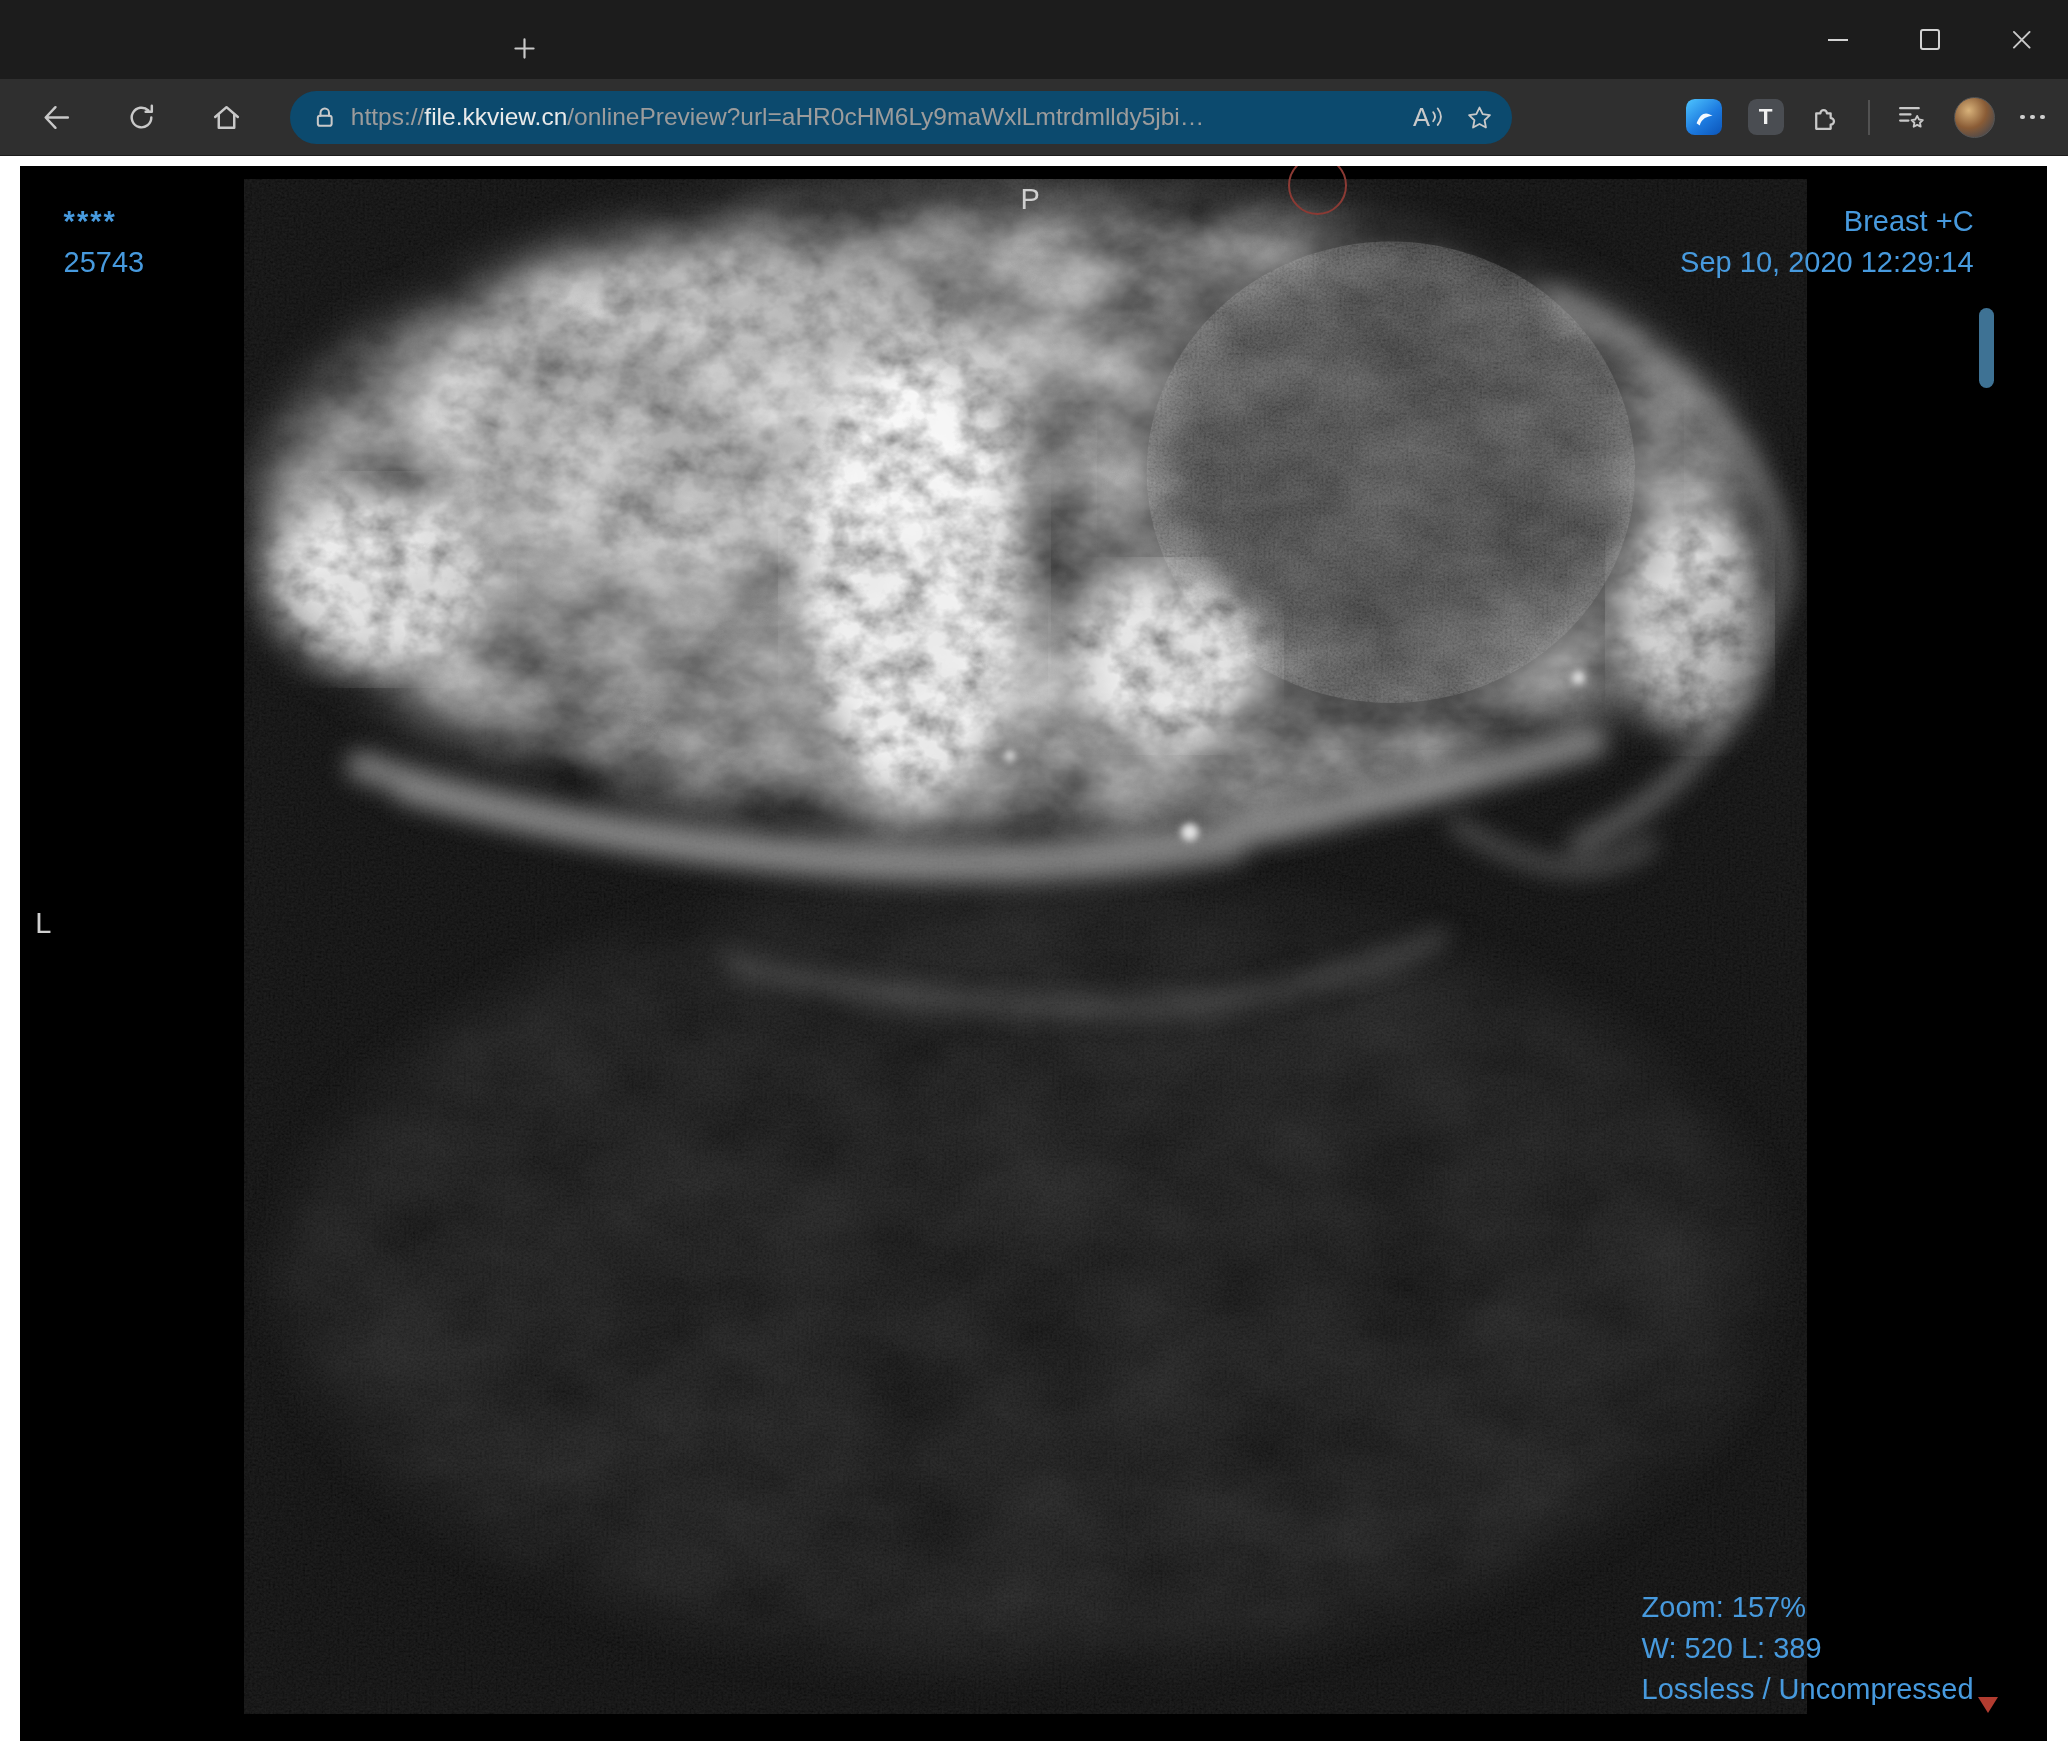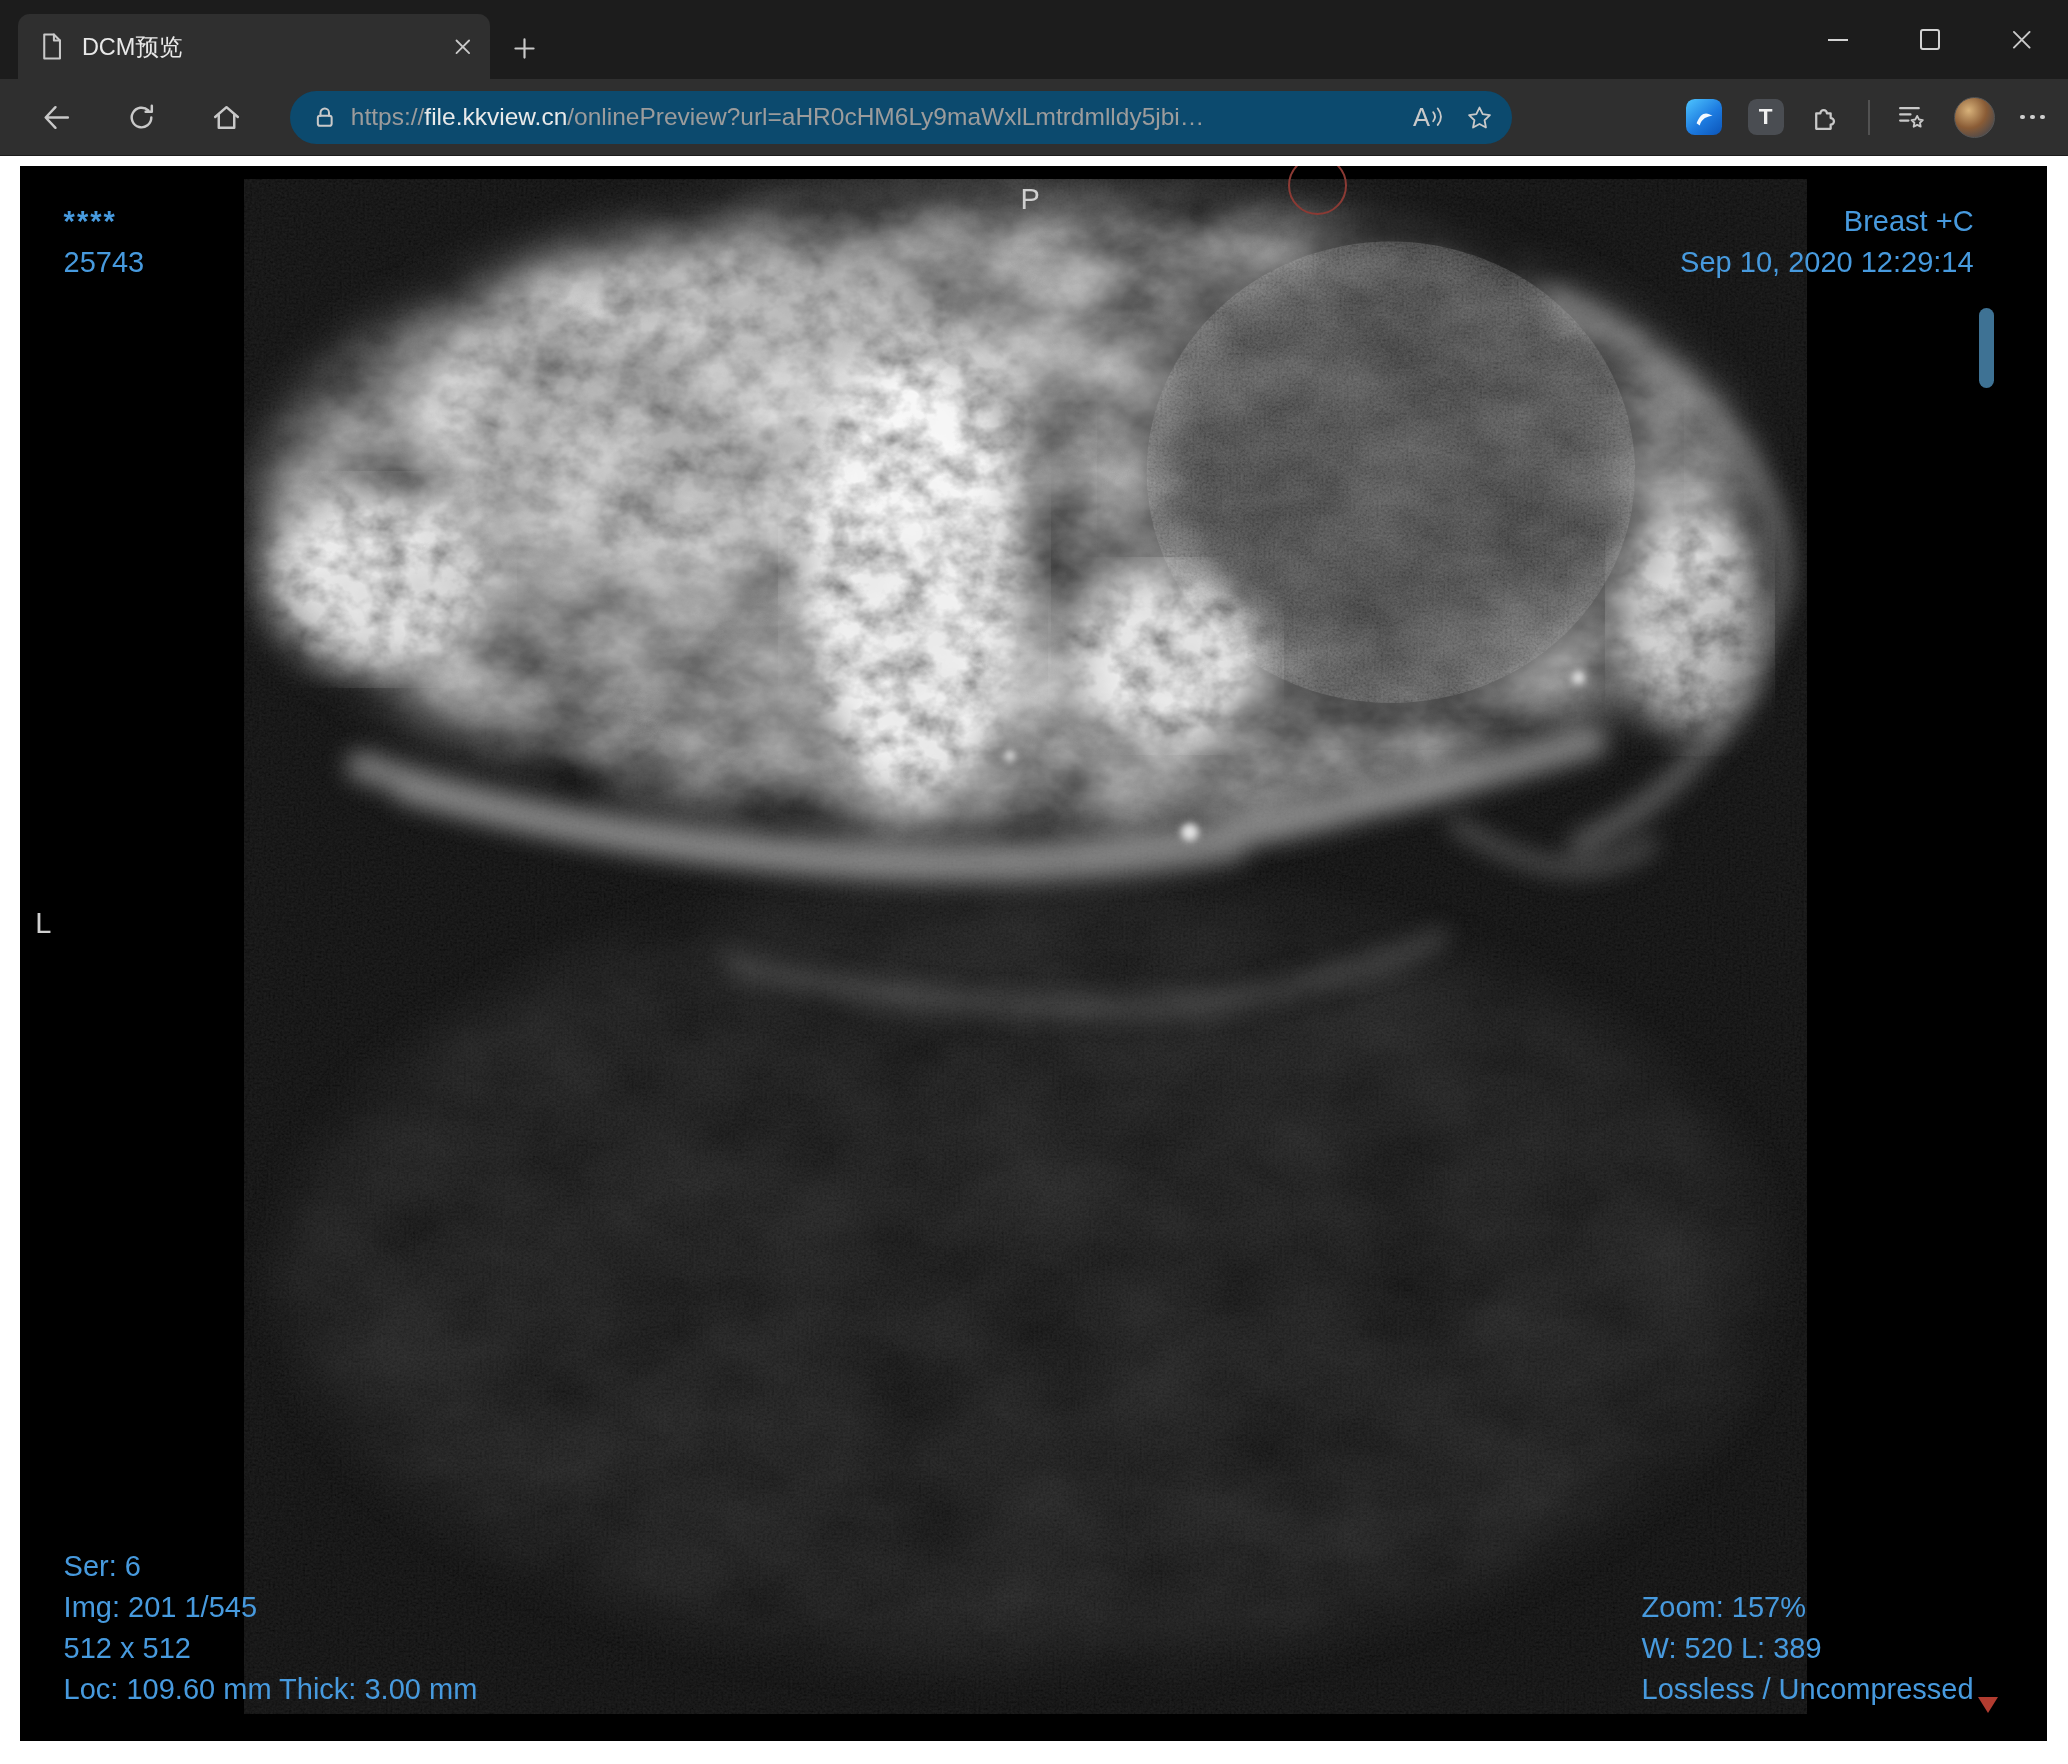--- a/index.html
+++ b/index.html
@@ -65,34 +65,20 @@
               border-left:10.8px solid transparent;border-right:10.8px solid transparent;
               border-top:16.7px solid #b23c30;}
   svg.ic{stroke:#c9c9c9;fill:none;stroke-width:2.4;stroke-linecap:round;stroke-linejoin:round;}
 </style>
 </head>
 <body>
 
 <div class="stage">
 
   <div class="titlebar">
-    <div class="tab">
-      <span class="iconbox">
-        <svg class="ic" width="29" height="29" viewBox="0 0 24 24" style="stroke-width:1.7">
-          <path d="M6 2h8l5 5v15H6z"></path>
-            <path d="M14 2v5h5"></path>
-        </svg>
-      </span>
-      <span class="tab-title">DCM预览</span>
-      <span class="iconbox">
-        <svg class="ic" width="21.6" height="21.6" viewBox="0 0 24 24" style="stroke-width:2">
-          <path d="M5 5 L19 19 M19 5 L5 19"></path>
-        </svg>
-      </span>
-    </div>
     <div class="newtab">
       <svg class="ic" width="29" height="29" viewBox="0 0 32 32">
           <path d="M16 6v20M6 16h20"></path>
         </svg>
     </div>
     <div class="win-controls">
       <div class="winbtn">
           <span class="glyph-min"></span>
         </div>
       <div class="winbtn">
@@ -266,26 +252,20 @@
       <div class="ov ov-tl">
         <div class="b">****</div>
         <div>25743</div>
       </div>
       <div class="ov ov-tr">
         <div>Breast +C</div>
         <div>Sep 10, 2020 12:29:14</div>
       </div>
       <div class="orient orient-p">P</div>
       <div class="orient orient-l">L</div>
-      <div class="ov ov-bl">
-        <div>Ser: 6</div>
-        <div>Img: 201 1/545</div>
-        <div>512 x 512</div>
-        <div>Loc: 109.60 mm Thick: 3.00 mm</div>
-      </div>
       <div class="ov ov-br">
         <div>Zoom: 157%</div>
         <div>W: 520 L: 389</div>
         <div>Lossless / Uncompressed</div>
       </div>
 
       <div class="annotation"></div>
       <div class="thumb"></div>
       <div class="arrow-down"></div>
     </div>

